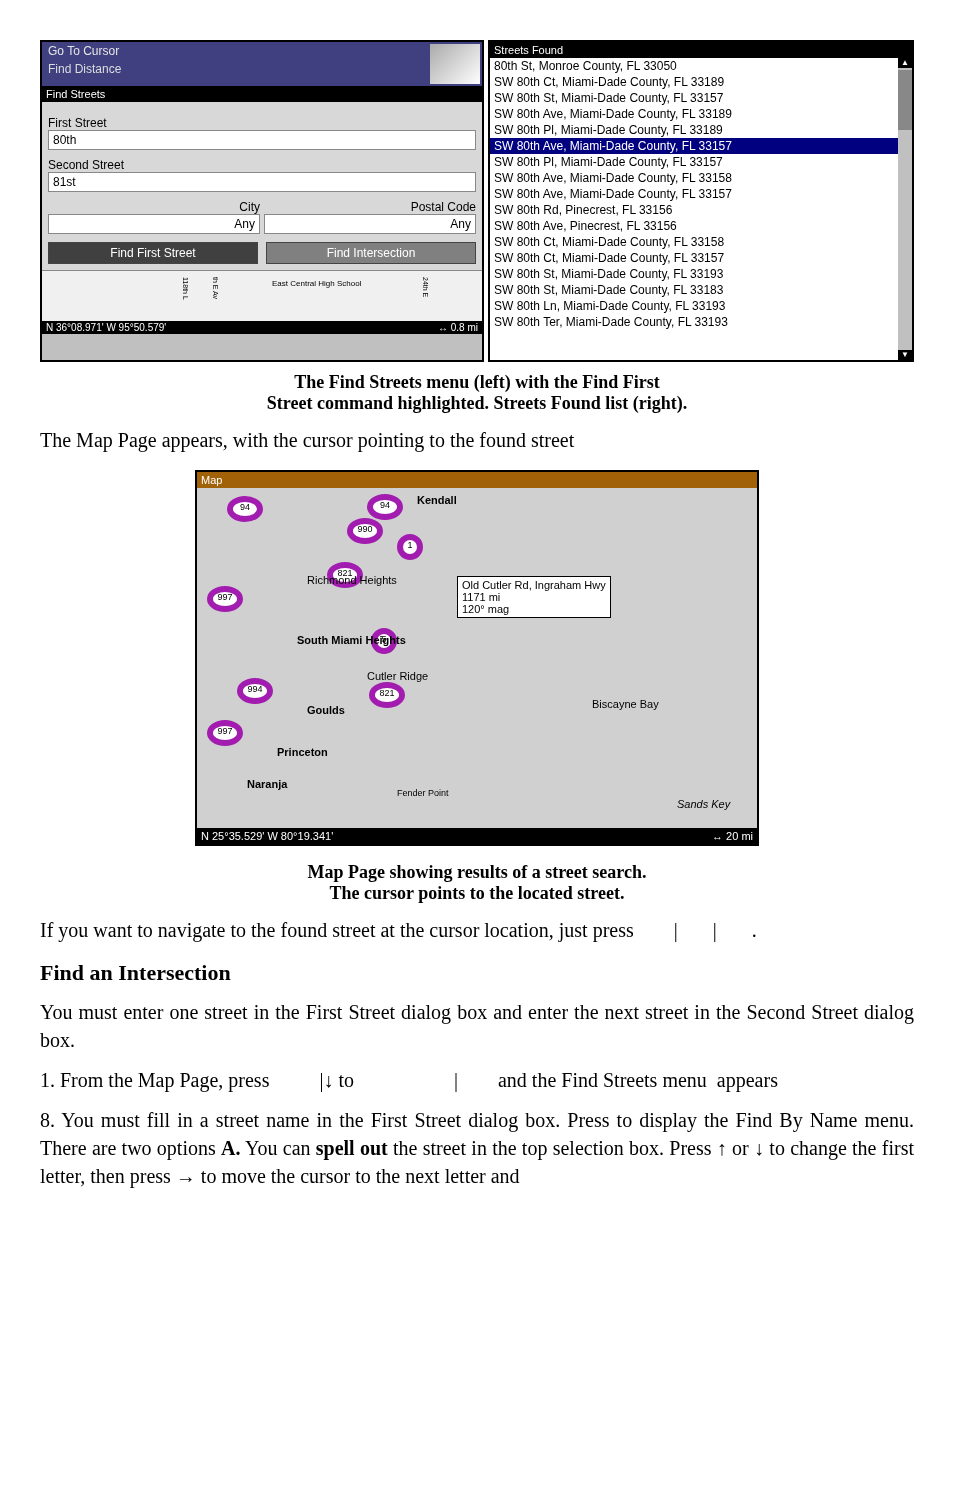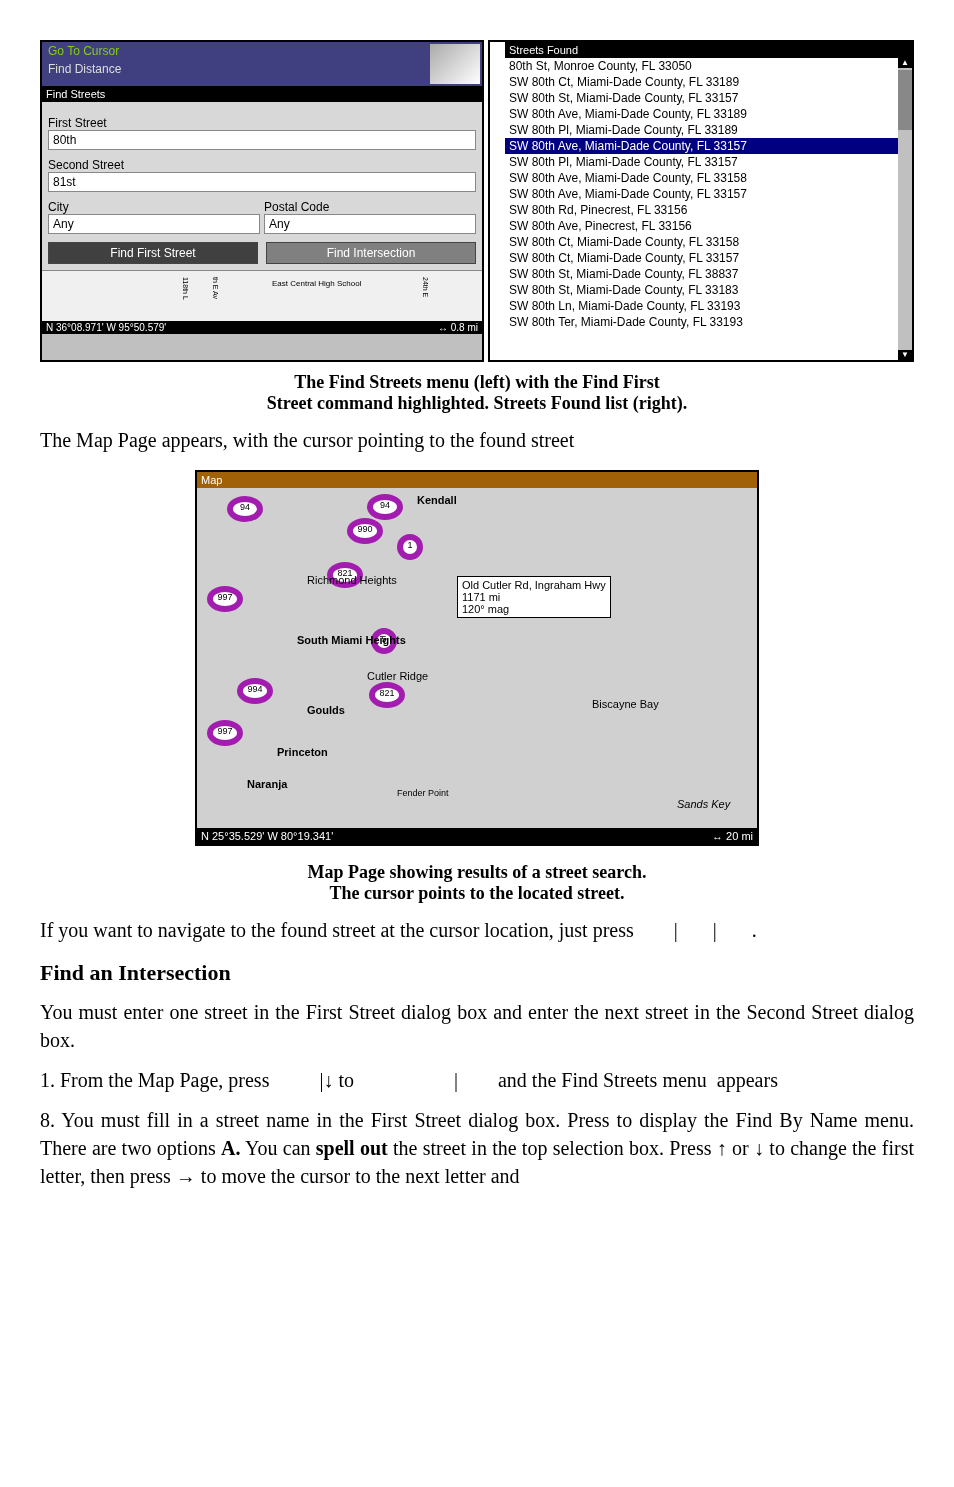--- a/index.html
+++ b/index.html
@@ -26,21 +26,21 @@
     .menu-bar {
       background: #404080;
       color: white;
     }
     .menu-item {
       padding: 2px 6px;
       background: #404080;
       color: #ddd;
     }
     .menu-item.dim {
-      color: #84cc16;
+      color: #e5e5e5;
     }
     .menu-item.highlighted {
       background: #fff;
       color: #000;
     }
     .compass-icon {
       float: right;
       width: 50px;
       height: 40px;
       background: linear-gradient(135deg, #aaa, #fff);
@@ -65,20 +65,21 @@
       background: white;
       border: 1px solid #888;
       padding: 2px 4px;
       font-size: 12px;
       width: 100%;
       box-sizing: border-box;
     }
     .form-row {
       display: flex;
       gap: 4px;
+      text-align: right;
     }
     .form-col {
       flex: 1;
     }
     .button-row {
       display: flex;
       gap: 8px;
       margin-top: 8px;
     }
     .gray-button {
@@ -107,21 +108,20 @@
       justify-content: space-between;
     }
     .right-panel {
       flex: 1;
       border: 2px solid #000;
       background: #fff;
       font-family: Arial, sans-serif;
       font-size: 12px;
       display: flex;
       flex-direction: column;
-      padding-left: 15px;
     }
     .streets-found-header {
       background: #000;
       color: white;
       padding: 2px 4px;
       font-size: 11px;
     }
     .street-list {
       flex: 1;
       overflow-y: auto;
@@ -269,21 +269,21 @@
           <div class="street-item">SW 80th Ave, Miami-Dade County, FL 33189</div>
           <div class="street-item">SW 80th Pl, Miami-Dade County, FL 33189</div>
           <div class="street-item selected">SW 80th Ave, Miami-Dade County, FL 33157</div>
           <div class="street-item">SW 80th Pl, Miami-Dade County, FL 33157</div>
           <div class="street-item">SW 80th Ave, Miami-Dade County, FL 33158</div>
           <div class="street-item">SW 80th Ave, Miami-Dade County, FL 33157</div>
           <div class="street-item">SW 80th Rd, Pinecrest, FL 33156</div>
           <div class="street-item">SW 80th Ave, Pinecrest, FL 33156</div>
           <div class="street-item">SW 80th Ct, Miami-Dade County, FL 33158</div>
           <div class="street-item">SW 80th Ct, Miami-Dade County, FL 33157</div>
-          <div class="street-item">SW 80th St, Miami-Dade County, FL 38837</div>
+          <div class="street-item">SW 80th St, Miami-Dade County, FL 33193</div>
           <div class="street-item">SW 80th St, Miami-Dade County, FL 33183</div>
           <div class="street-item">SW 80th Ln, Miami-Dade County, FL 33193</div>
           <div class="street-item">SW 80th Ter, Miami-Dade County, FL 33193</div>
         </div>
       <div class="scrollbar">
         <div style="background:#000;height:10px;text-align:center;color:white;font-size:8px">▲</div>
         <div style="background:#888;height:60px;margin-top:2px"></div>
         <div style="background:#000;height:10px;text-align:center;color:white;font-size:8px;margin-top:220px">▼</div>
       </div>
     </div>

